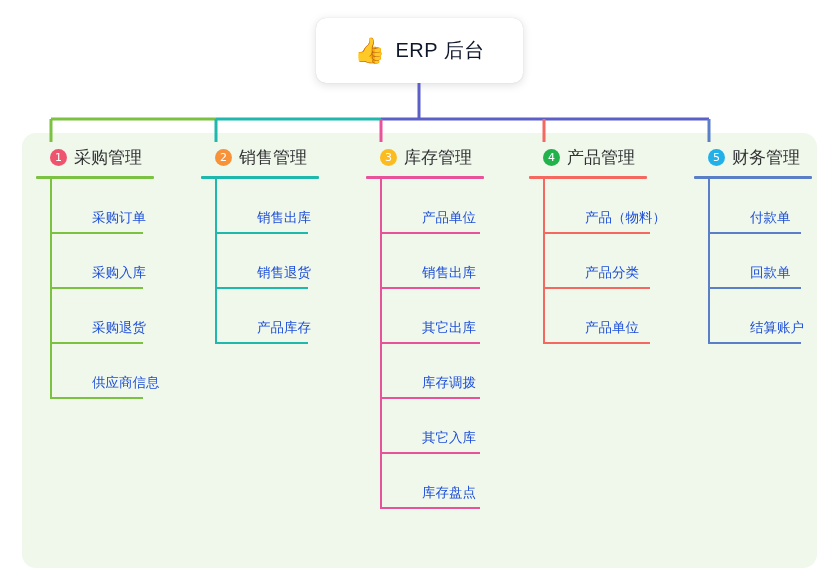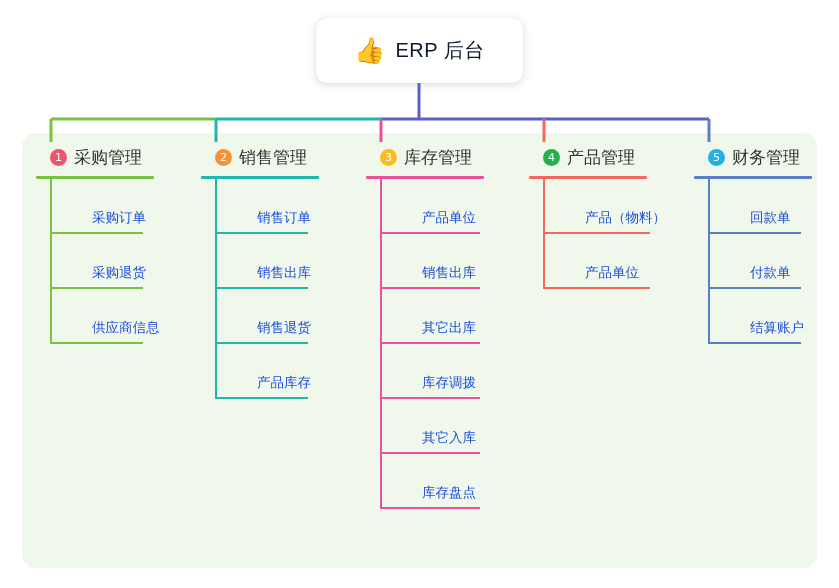--- a/index.html
+++ b/index.html
@@ -169,42 +169,42 @@
         <span class="col-title">采购管理</span>
       </div>
       <div class="col-rule" style="background: rgb(124, 194, 66); width: 118px;"></div>
       <div class="items">
         <div class="item-spine" style="background: rgb(124, 194, 66);"></div>
         <div class="item">
           <span class="item-label">采购订单</span>
           <div class="item-rule" style="background: rgb(124, 194, 66); width: 93px;"></div>
         </div>
         <div class="item">
+          <span class="item-label">采购入库</span>
+          <div class="item-rule" style="background: rgb(124, 194, 66); width: 93px;"></div>
+        </div>
+        <div class="item">
           <span class="item-label">采购退货</span>
           <div class="item-rule" style="background: rgb(124, 194, 66); width: 93px;"></div>
         </div>
         <div class="item">
           <span class="item-label">供应商信息</span>
           <div class="item-rule" style="background: rgb(124, 194, 66); width: 93px;"></div>
         </div>
       </div>
     </div>
     <div class="column" style="left: 201px;">
       <div class="col-head">
         <span class="badge" style="background: rgb(247, 146, 57);">2</span>
         <span class="col-title">销售管理</span>
       </div>
       <div class="col-rule" style="background: rgb(31, 184, 172); width: 118px;"></div>
       <div class="items">
         <div class="item-spine" style="background: rgb(31, 184, 172);"></div>
         <div class="item">
-          <span class="item-label">销售订单</span>
-          <div class="item-rule" style="background: rgb(31, 184, 172); width: 93px;"></div>
-        </div>
-        <div class="item">
           <span class="item-label">销售出库</span>
           <div class="item-rule" style="background: rgb(31, 184, 172); width: 93px;"></div>
         </div>
         <div class="item">
           <span class="item-label">销售退货</span>
           <div class="item-rule" style="background: rgb(31, 184, 172); width: 93px;"></div>
         </div>
         <div class="item">
           <span class="item-label">产品库存</span>
           <div class="item-rule" style="background: rgb(31, 184, 172); width: 93px;"></div>
@@ -251,40 +251,44 @@
         <span class="col-title">产品管理</span>
       </div>
       <div class="col-rule" style="background: rgb(244, 104, 95); width: 118px;"></div>
       <div class="items">
         <div class="item-spine" style="background: rgb(244, 104, 95);"></div>
         <div class="item">
           <span class="item-label">产品（物料）</span>
           <div class="item-rule" style="background: rgb(244, 104, 95); width: 107px;"></div>
         </div>
         <div class="item">
+          <span class="item-label">产品分类</span>
+          <div class="item-rule" style="background: rgb(244, 104, 95); width: 107px;"></div>
+        </div>
+        <div class="item">
           <span class="item-label">产品单位</span>
           <div class="item-rule" style="background: rgb(244, 104, 95); width: 107px;"></div>
         </div>
       </div>
     </div>
     <div class="column" style="left: 694px;">
       <div class="col-head">
         <span class="badge" style="background: rgb(34, 176, 232);">5</span>
         <span class="col-title">财务管理</span>
       </div>
       <div class="col-rule" style="background: rgb(91, 127, 199); width: 118px;"></div>
       <div class="items">
         <div class="item-spine" style="background: rgb(91, 127, 199);"></div>
         <div class="item">
+          <span class="item-label">付款单</span>
+          <div class="item-rule" style="background: rgb(91, 127, 199); width: 93px;"></div>
+        </div>
+        <div class="item">
           <span class="item-label">回款单</span>
           <div class="item-rule" style="background: rgb(91, 127, 199); width: 93px;"></div>
         </div>
         <div class="item">
-          <span class="item-label">付款单</span>
-          <div class="item-rule" style="background: rgb(91, 127, 199); width: 93px;"></div>
-        </div>
-        <div class="item">
           <span class="item-label">结算账户</span>
           <div class="item-rule" style="background: rgb(91, 127, 199); width: 93px;"></div>
         </div>
       </div>
     </div>
   </div>
 
 </body></html>

